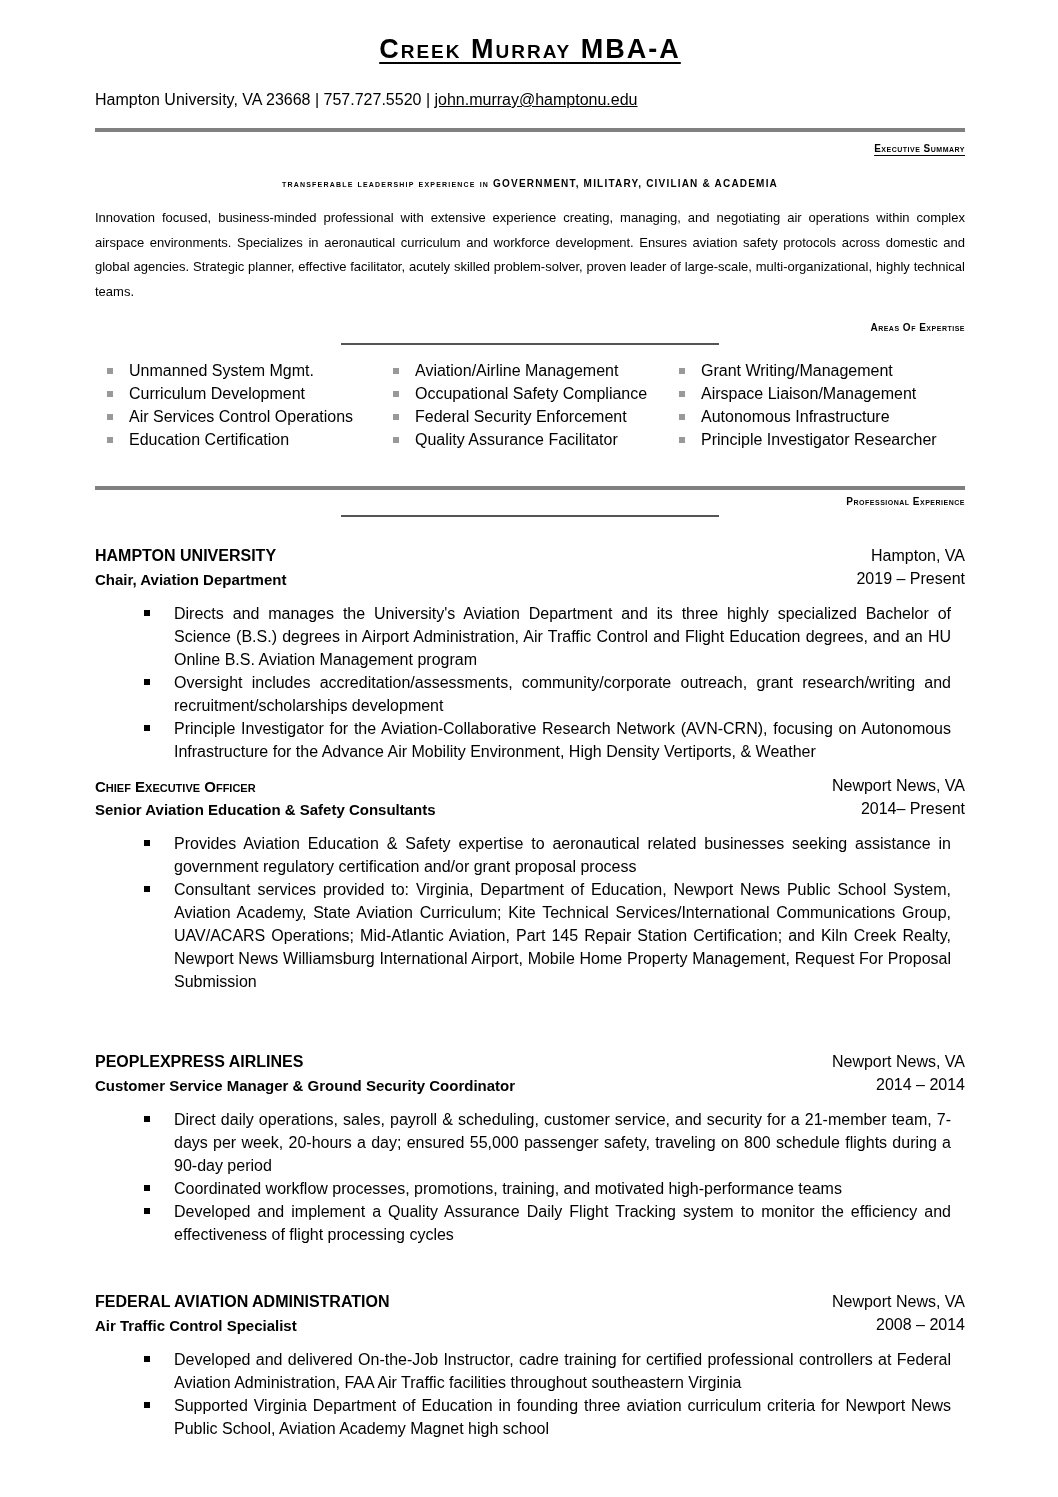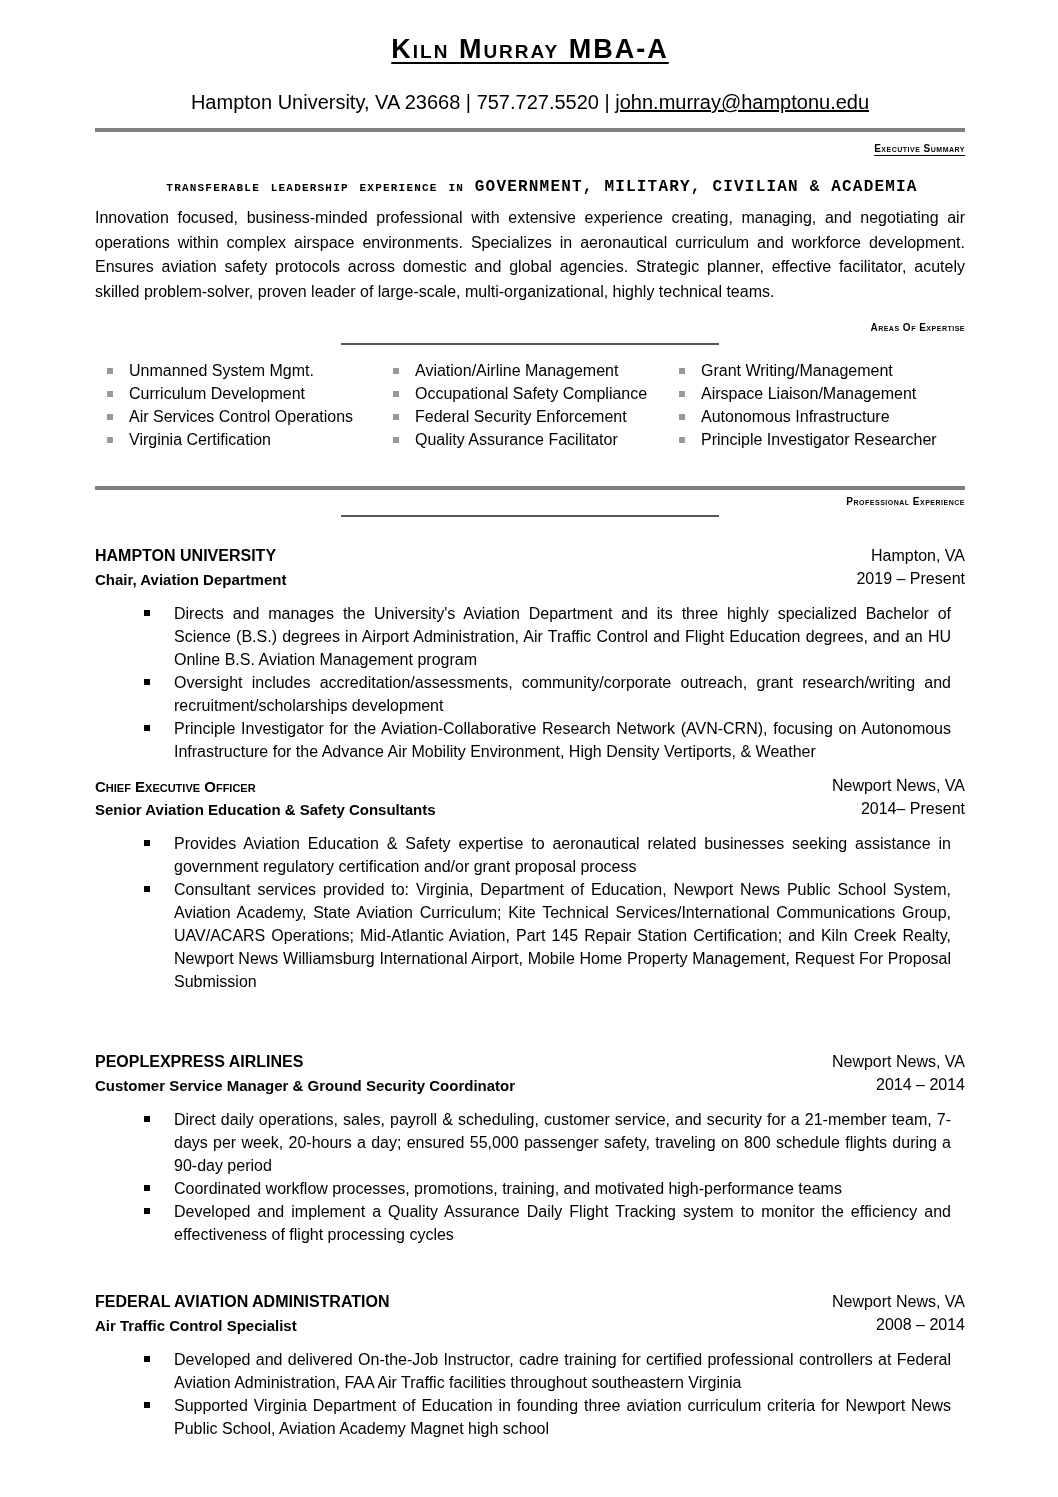--- a/index.html
+++ b/index.html
@@ -1,46 +1,46 @@
 <!DOCTYPE html>
 <html><head>
 <meta charset="utf-8">
 <style>
   html, body { margin: 0; padding: 0; background: #ffffff; }
   body { width: 1058px; height: 1497px; position: relative; font-family: "Liberation Sans", sans-serif; color: #000; overflow: hidden; }
   .page { position: absolute; left: 95px; top: 0; width: 870px; }
   .name { position: absolute; top: 34px; left: 0; width: 870px; text-align: center; }
   .name span { font-size: 27px; font-weight: bold; letter-spacing: 2px; text-decoration: underline; text-decoration-thickness: 2px; text-underline-offset: 4px; font-variant: small-caps; }
-  .contact { position: absolute; top: 91px; left: 0; width: 870px; text-align: center; font-size: 20px; }
+  .contact { position: absolute; top: 91px; left: 0; width: 870px; font-size: 16px; }
   .contact .email { text-decoration: underline; }
   .rule-thick { position: absolute; left: 0; width: 870px; height: 4px; background: #808080; }
   .rule-short { position: absolute; left: 246px; width: 378px; height: 2px; background: #555; }
   .sec-title { position: absolute; left: 0; width: 870px; text-align: right; font-size: 10px; font-weight: bold; font-variant: small-caps; letter-spacing: 0.5px; }
   .sec-title.u span { text-decoration: underline; text-underline-offset: 3px; }
-  .subtitle { position: absolute; top: 178px; left: 12px; width: 870px; text-align: center; font-size: 16px; font-weight: bold; letter-spacing: 1.2px; font-variant: small-caps; font-family: Liberation Mono, monospace; }
-  .summary { position: absolute; top: 206px; left: 0; width: 870px; font-size: 16px; line-height: 24.5px; text-align: justify; text-align-last: left; }
+  .subtitle { position: absolute; top: 178px; left: 0; width: 870px; text-align: center; font-size: 10px; font-weight: bold; letter-spacing: 1.2px; font-variant: small-caps; }
+  .summary { position: absolute; top: 206px; left: 0; width: 870px; font-size: 13px; line-height: 24.5px; text-align: justify; text-align-last: left; }
   .exp-grid { position: absolute; top: 359px; left: 12px; width: 870px; }
   .exp-col { position: absolute; top: 0; }
   .exp-item { height: 23px; font-size: 16px; white-space: nowrap; display: flex; align-items: center; }
   .exp-item .sq { width: 6px; height: 6px; background: #999; margin-right: 16px; flex: none; }
   .job { position: absolute; left: 0; width: 870px; }
   .job-row { display: flex; justify-content: space-between; height: 23px; font-size: 16px; align-items: flex-end; }
   .org { font-weight: bold; }
   .org.sc { font-variant: small-caps; font-size: 15px; }
   .role { font-weight: bold; font-size: 15px; }
   .bullets { margin: 14px; padding: 0; list-style: none; }
   .bullets li { position: relative; padding-left: 65px; font-size: 16px; line-height: 23px; text-align: justify; text-align-last: left; }
   .bullets li .b { position: absolute; left: 35px; top: 8px; width: 6px; height: 6px; background: #000; }
 </style>
 </head>
 <body>
 
 <div class="page">
 
-  <div class="name"><span>Kiln Murray MBA-A</span></div>
+  <div class="name"><span>Creek Murray MBA-A</span></div>
   <div class="contact">
     <span>Hampton University, VA 23668 | 757.727.5520 | </span><span class="email">john.murray@hamptonu.edu</span>
   </div>
 
   <div class="rule-thick" style="top:128px;"></div>
 
   <div class="sec-title u" style="top:143px;"><span>Executive Summary</span></div>
   <div class="subtitle">transferable leadership experience in GOVERNMENT, MILITARY, CIVILIAN &amp; ACADEMIA</div>
   <div class="summary">Innovation focused, business-minded professional with extensive experience creating, managing, and negotiating air operations within complex airspace environments.  Specializes in aeronautical curriculum and workforce development.  Ensures aviation safety protocols across domestic and global agencies.  Strategic planner, effective facilitator, acutely skilled problem-solver, proven leader of large-scale, multi-organizational, highly technical teams.</div>
 
@@ -56,21 +56,21 @@
       <div class="exp-item">
           <span class="sq"></span>
           <span>Curriculum Development</span>
         </div>
       <div class="exp-item">
           <span class="sq"></span>
           <span>Air Services Control Operations</span>
         </div>
       <div class="exp-item">
           <span class="sq"></span>
-          <span>Virginia Certification</span>
+          <span>Education Certification</span>
         </div>
     </div>
     <div class="exp-col" style="left:286px;">
       <div class="exp-item">
           <span class="sq"></span>
           <span>Aviation/Airline Management</span>
         </div>
       <div class="exp-item">
           <span class="sq"></span>
           <span>Occupational Safety Compliance</span>

